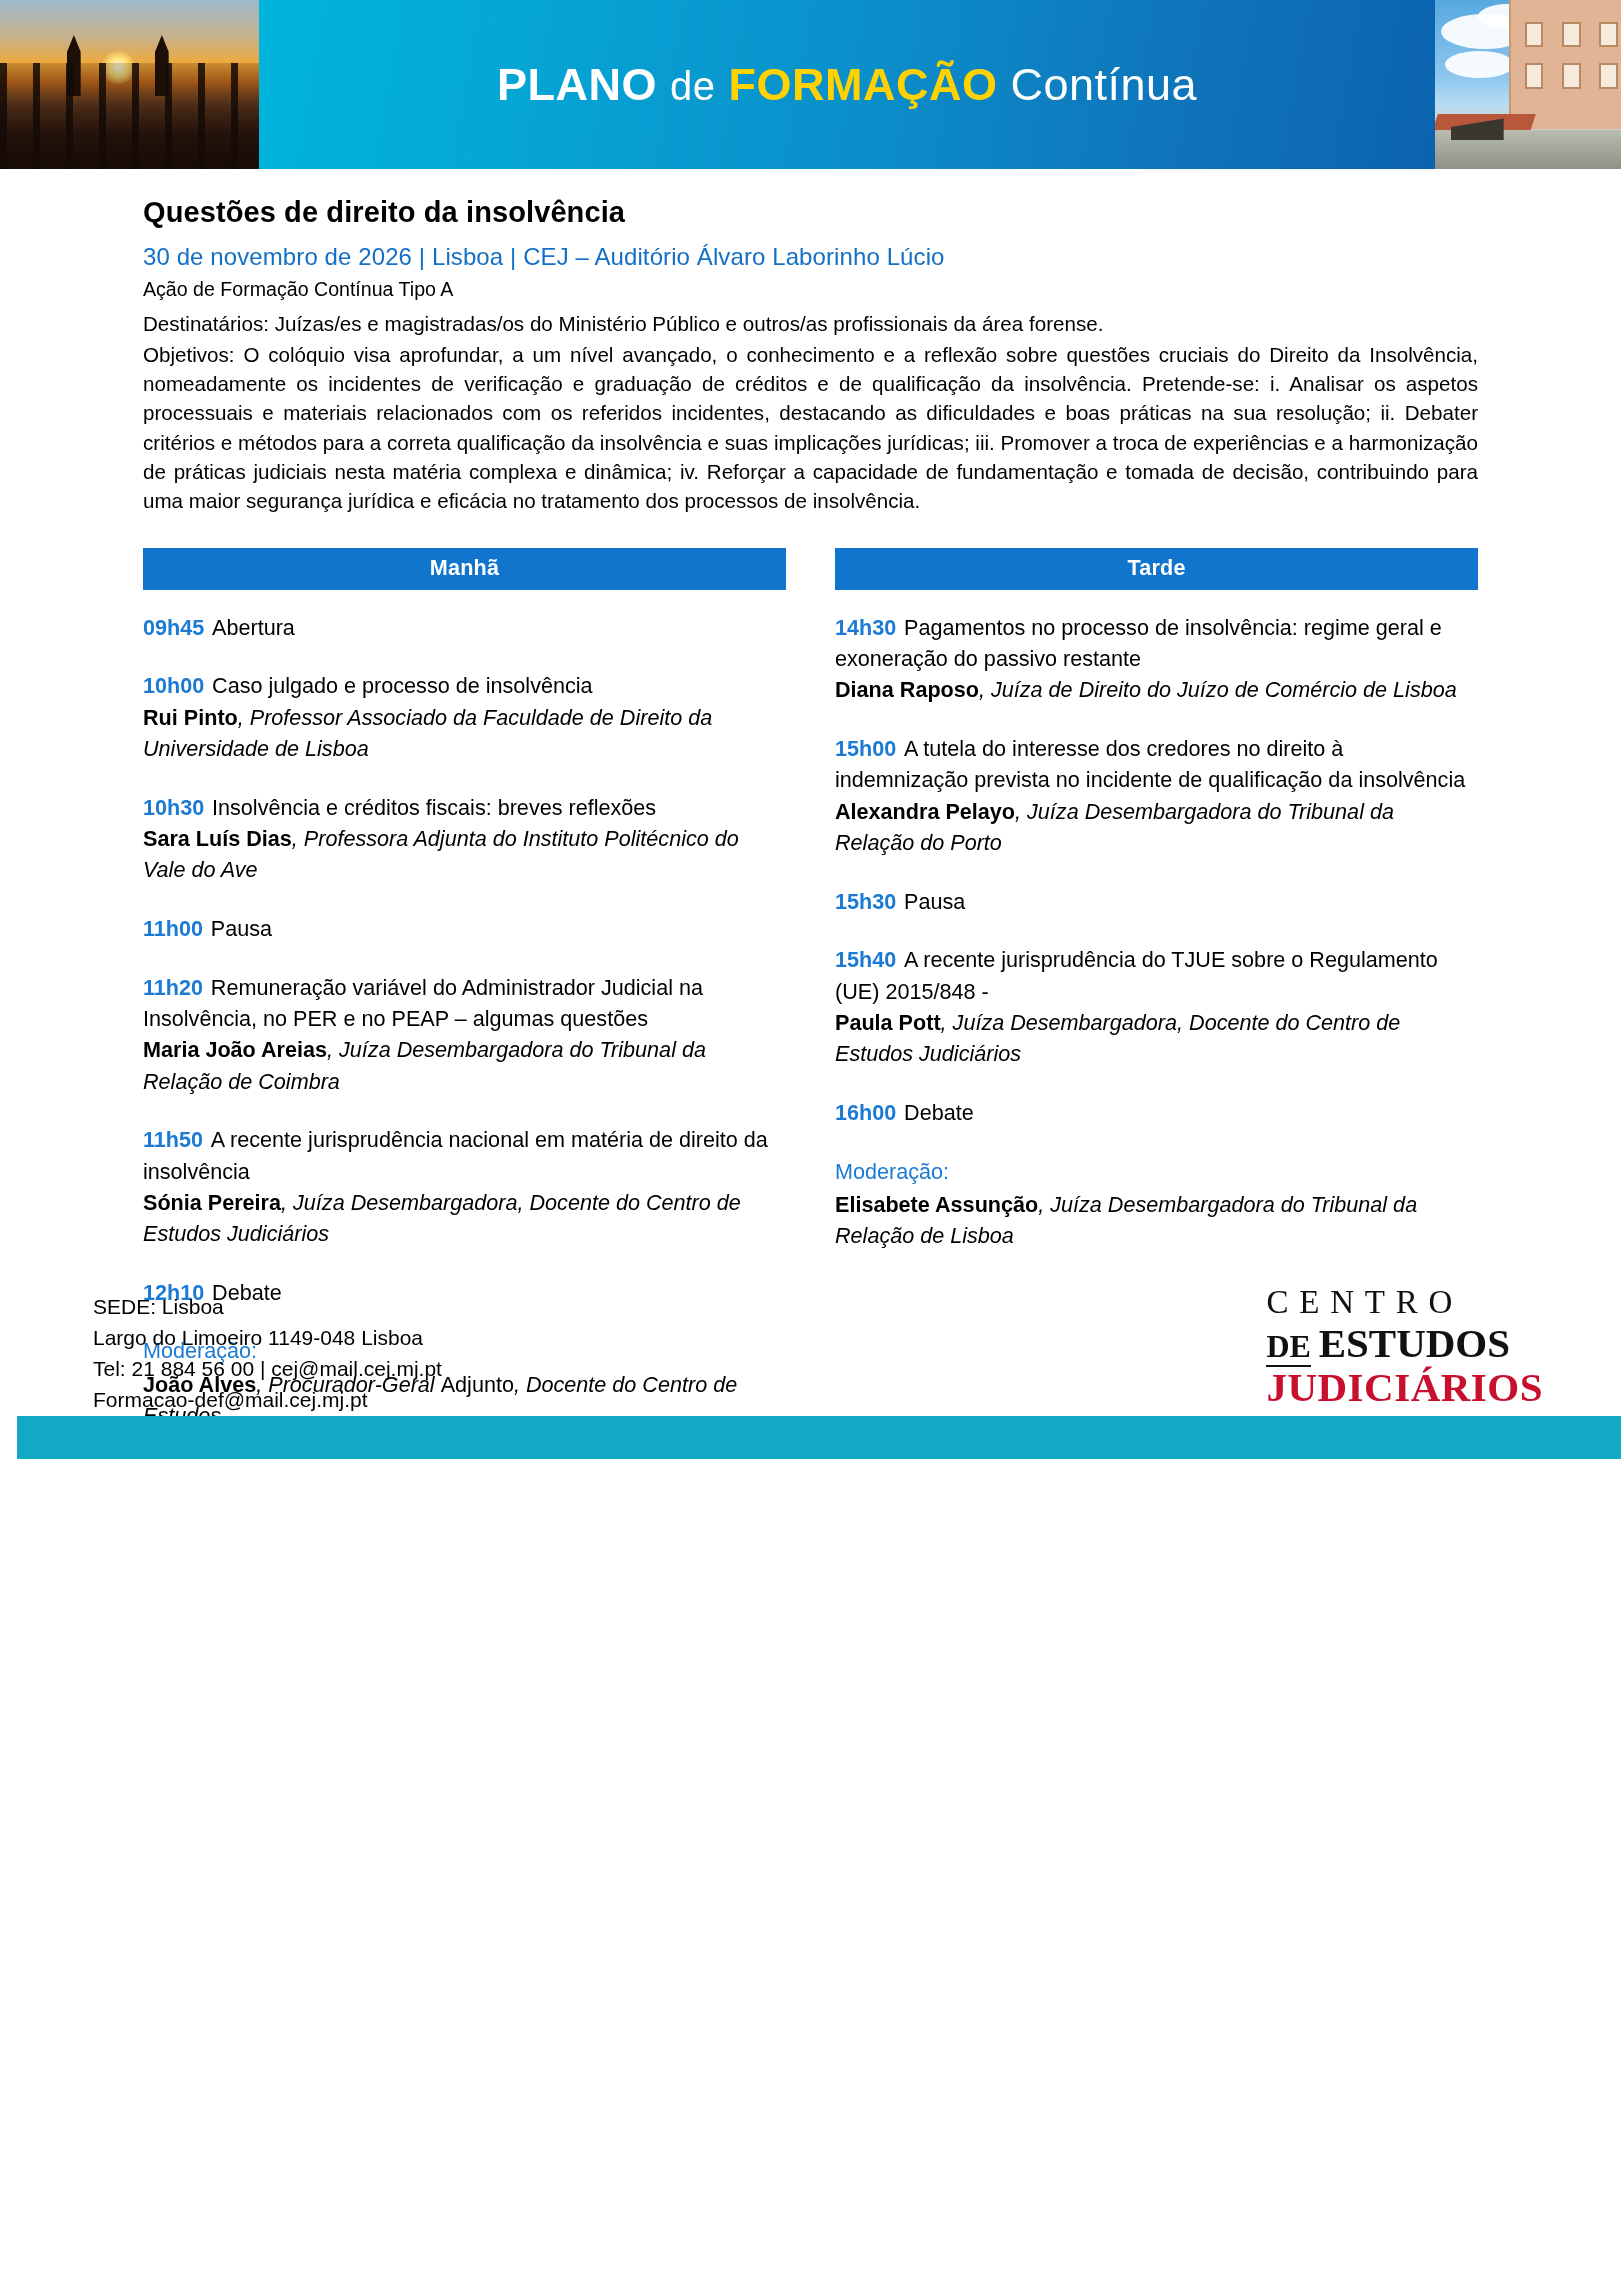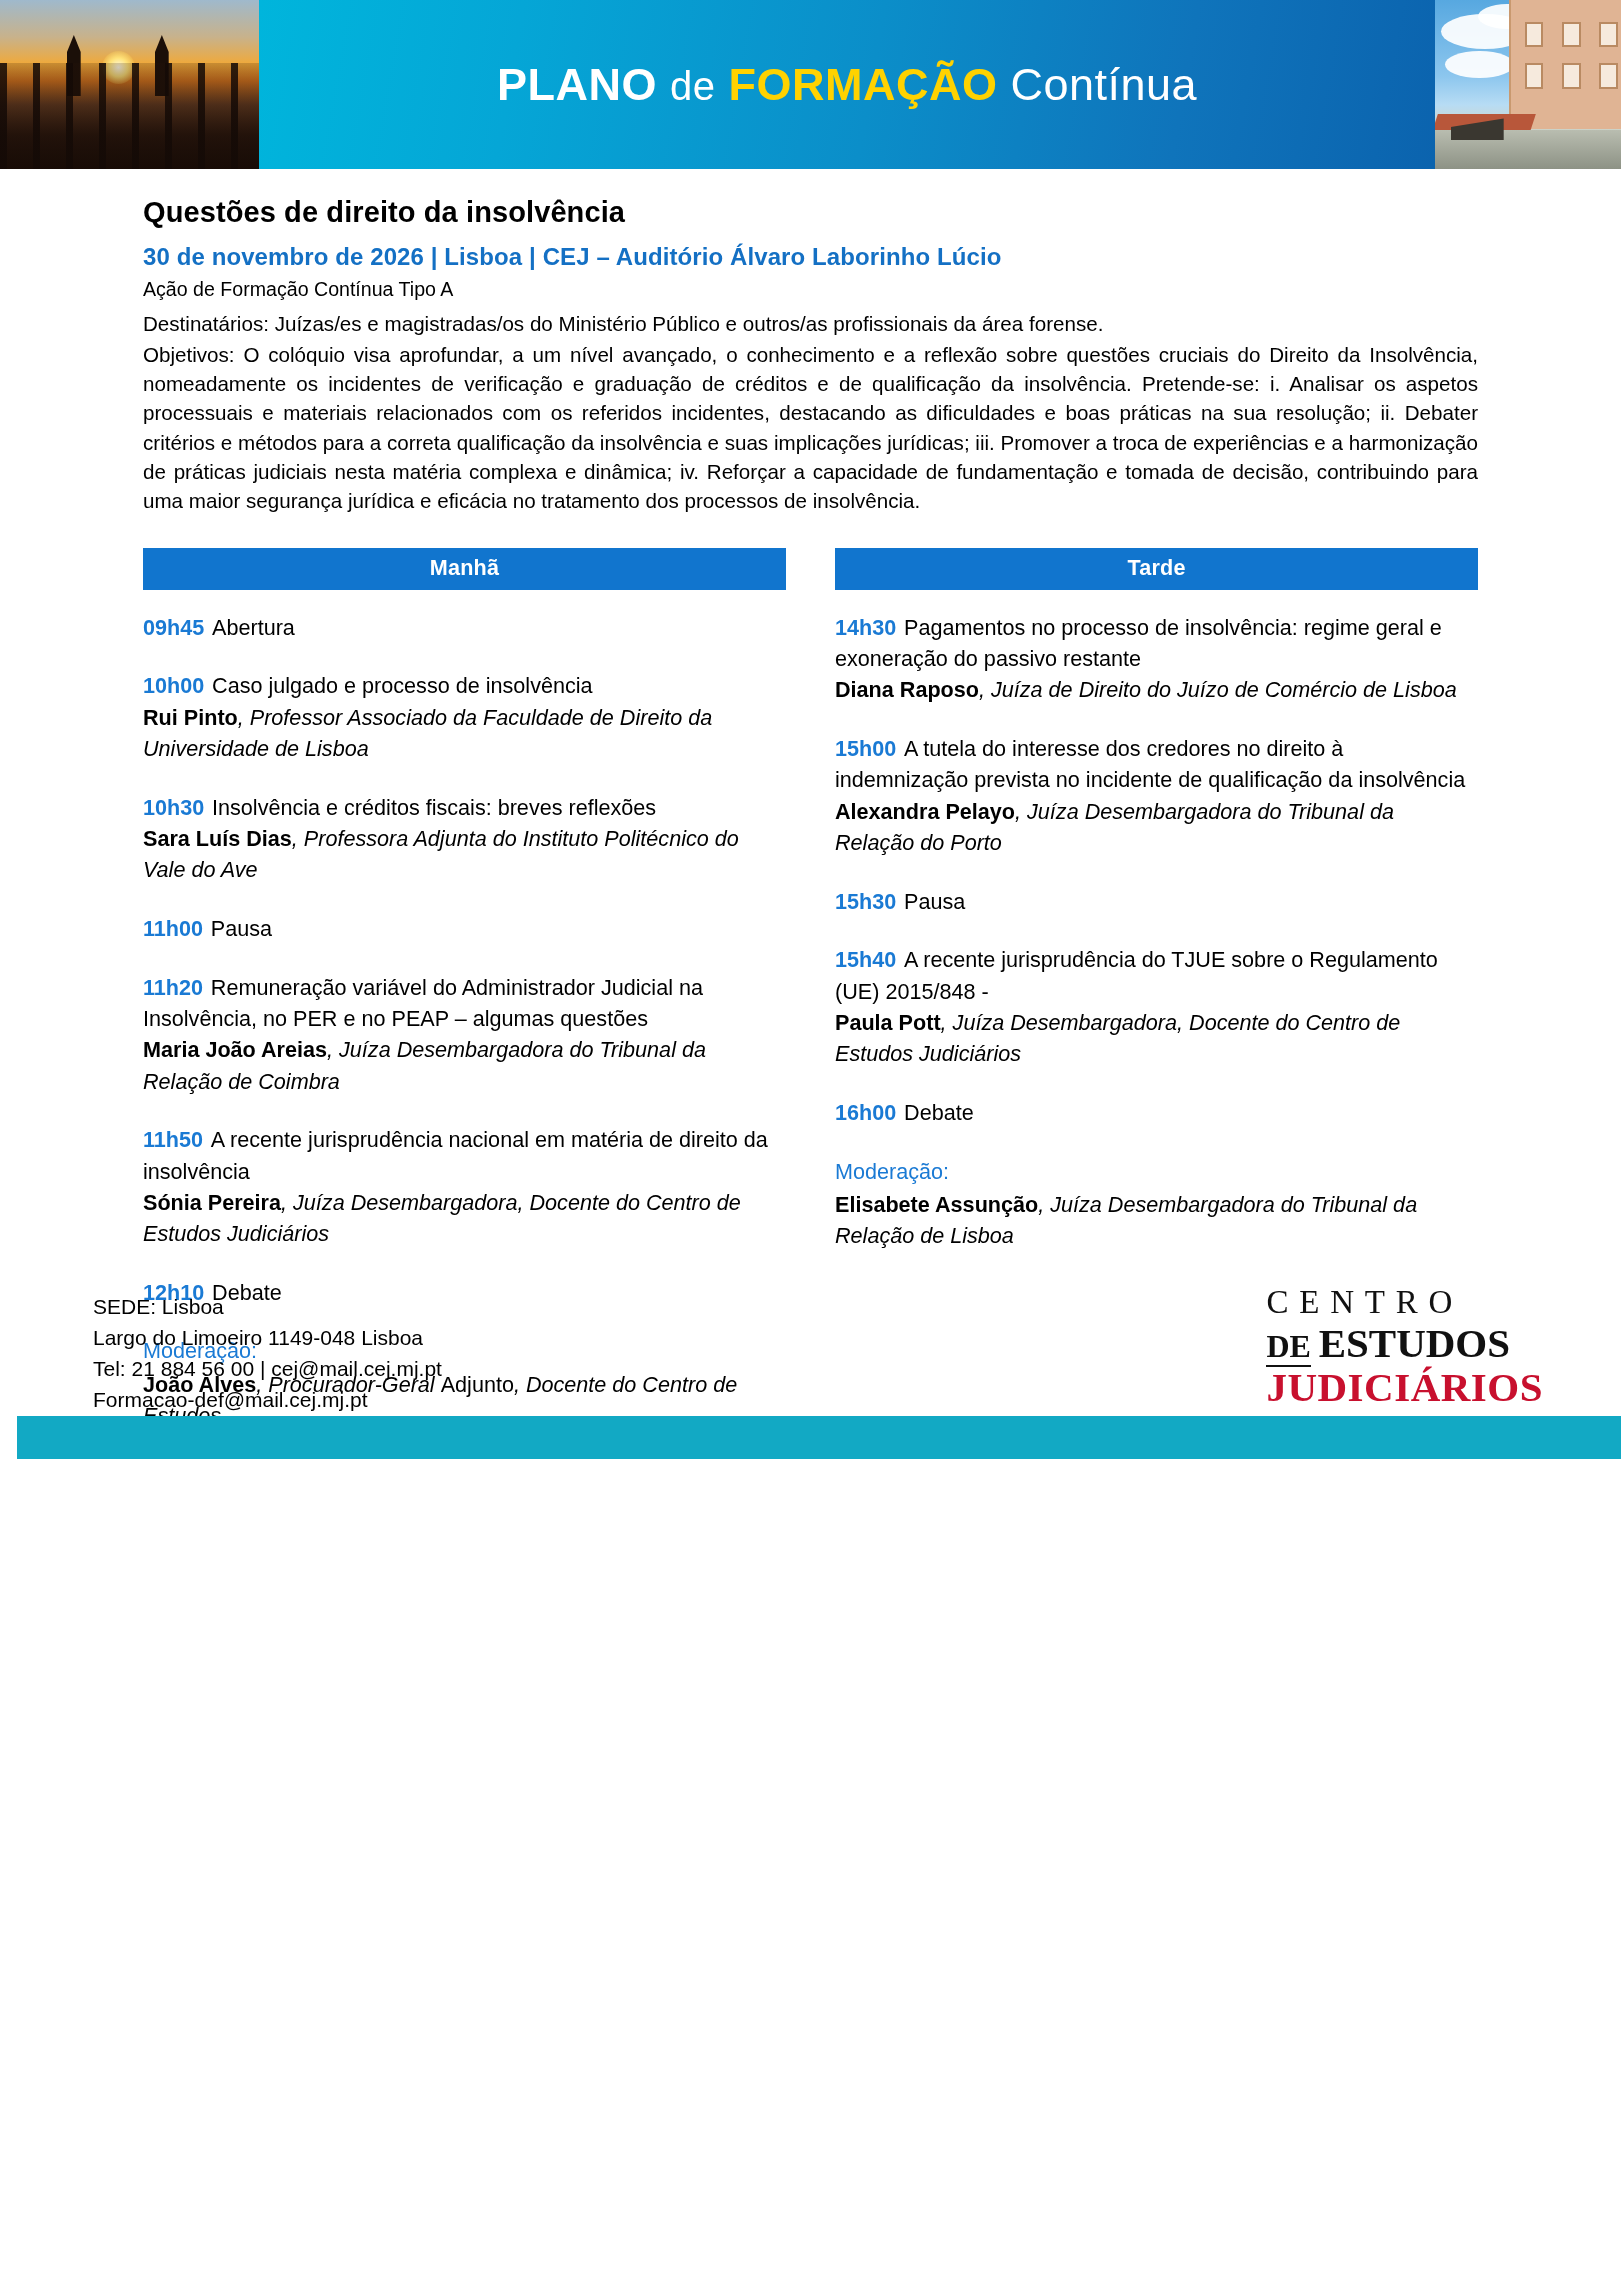--- a/index.html
+++ b/index.html
@@ -149,21 +149,21 @@
 
   .doc-title {
     font-size: 29px;
     font-weight: 700;
     color: #000;
     margin: 0 0 13.7px 0;
     letter-spacing: 0.1px;
   }
   .doc-subtitle {
     font-size: 24px;
-    font-weight: 700;
+    font-weight: 400;
     color: #1470c4;
     margin: 0 0 6.9px 0;
     letter-spacing: 0.1px;
   }
   .doc-type {
     font-size: 19.6px;
     font-weight: 400;
     color: #000;
     margin: 0 0 7.8px 0;
   }

